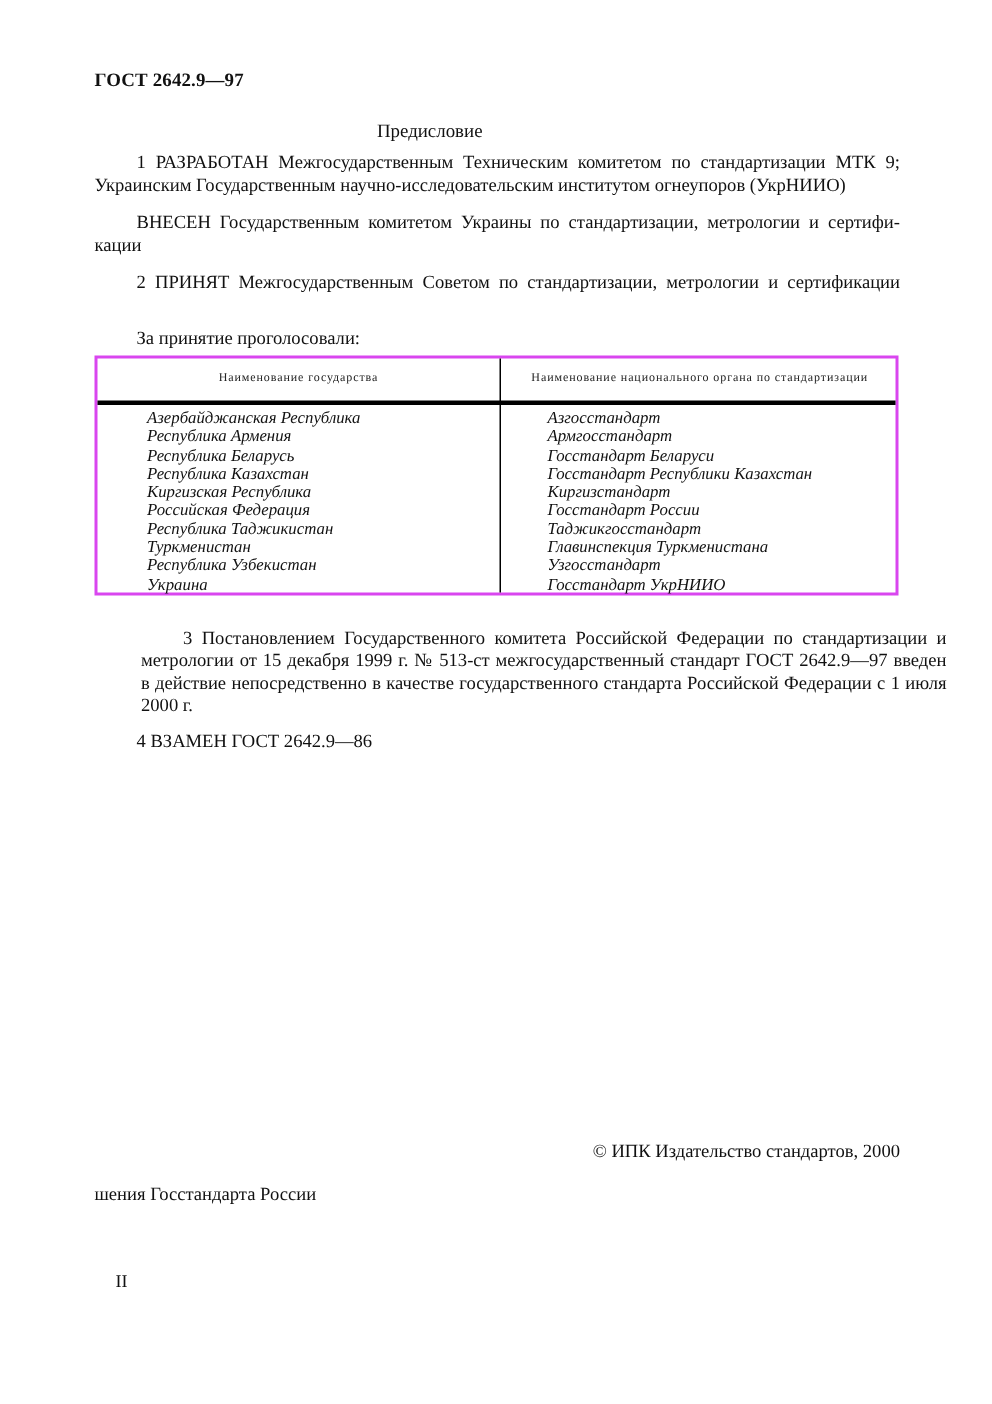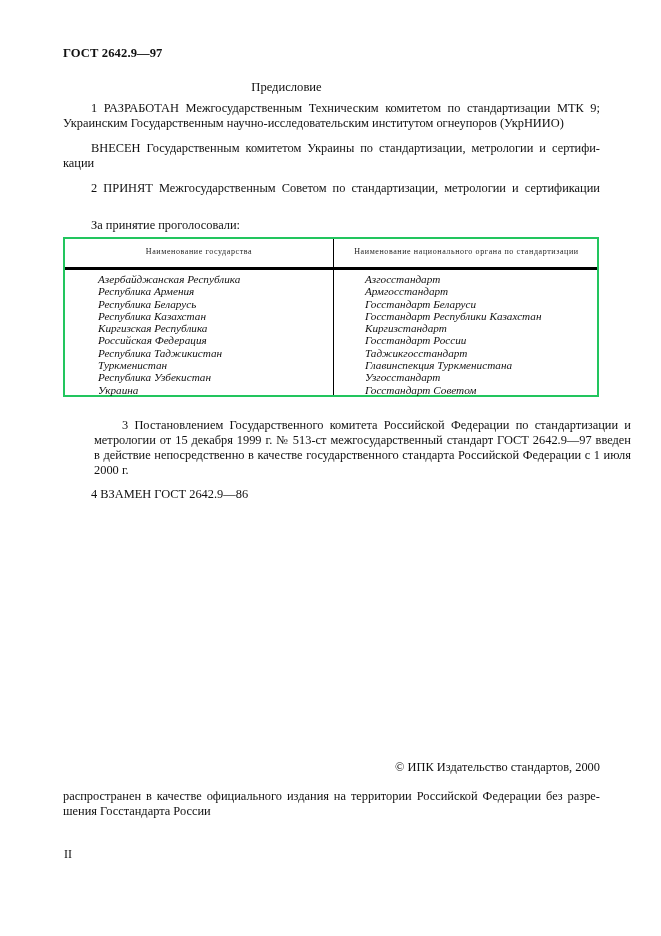--- a/index.html
+++ b/index.html
@@ -21,21 +21,21 @@
       left: 63px; width: 537px; line-height: 15px; text-align: justify;
       text-align-last: left;
     }
     .para .line { display: block; white-space: nowrap; }
     .para .line.just { text-align: justify; text-align-last: justify; white-space: normal; }
     .indent { padding-left: 28px; }
 
     
     .tbl {
       left: 63px; top: 237px; width: 536px; height: 160px;
-      border: 2px solid #22c55e; box-sizing: border-box;
+      border: 2px solid #d946ef; box-sizing: border-box;
     }
     .tbl .divider {
       position: absolute; left: 268px; top: 0; bottom: 0; width: 1px; background: #000;
     }
     .tbl .head-line {
       position: absolute; left: 0; right: 0; top: 28px; height: 3px; background: #000;
     }
     .tbl .th {
       position: absolute; top: 8px; font-size: 8px; letter-spacing: 0.6px; text-align: center;
       color: #222;
@@ -43,21 +43,21 @@
     .tbl .th.c1 { left: 0; width: 268px; }
     .tbl .th.c2 { left: 269px; width: 265px; }
     .tbl .col {
       position: absolute; top: 34px; line-height: 12.3px; font-size: 11.2px;
     }
     .tbl .col.c1 { left: 33px; }
     .tbl .col.c2 { left: 300px; }
     .tbl .col div { white-space: nowrap; font-style: italic; }
 
     .copyright { right: 61px; top: 760px; font-size: 12.4px; }
-    .pagenum { left: 64px; top: 847px; font-size: 12px; }
+    .pagenum { left: 77px; top: 847px; font-size: 12px; }
   </style>
 </head>
 <body>
 
 <div class="abs doc-code">ГОСТ 2642.9—97</div>
 
 <div class="abs heading">Предисловие</div>
 
 <div class="abs para" style="top:101px;">
   <span class="line just indent">1 РАЗРАБОТАН Межгосударственным Техническим комитетом по стандартизации МТК 9;</span>
@@ -97,35 +97,34 @@
   <div class="col c2">
     <div>Азгосстандарт</div>
     <div>Армгосстандарт</div>
     <div>Госстандарт Беларуси</div>
     <div>Госстандарт Республики Казахстан</div>
     <div>Киргизстандарт</div>
     <div>Госстандарт России</div>
     <div>Таджикгосстандарт</div>
     <div>Главинспекция Туркменистана</div>
     <div>Узгосстандарт</div>
-    <div>Госстандарт Советом</div>
+    <div>Госстандарт УкрНИИО</div>
   </div>
 </div>
 
 <div class="abs para" style="top:418px;margin-left:31px;">
   <span class="line just indent">3 Постановлением Государственного комитета Российской Федерации по стандартизации и</span>
   <span class="line just">метрологии от 15 декабря 1999 г. № 513-ст межгосударственный стандарт ГОСТ 2642.9—97 введен</span>
   <span class="line just">в действие непосредственно в качестве государственного стандарта Российской Федерации с 1 июля</span>
   <span class="line">2000 г.</span>
 </div>
 
 <div class="abs para" style="top:487px;">
   <span class="line indent">4 ВЗАМЕН ГОСТ 2642.9—86</span>
 </div>
 
 <div class="abs copyright">© ИПК Издательство стандартов, 2000</div>
 
 <div class="abs para" style="top:789px;">
-  <span class="line just">распространен в качестве официального издания на территории Российской Федерации без разре-</span>
   <span class="line">шения Госстандарта России</span>
 </div>
 
 <div class="abs pagenum">II</div>
 
 </body></html>

